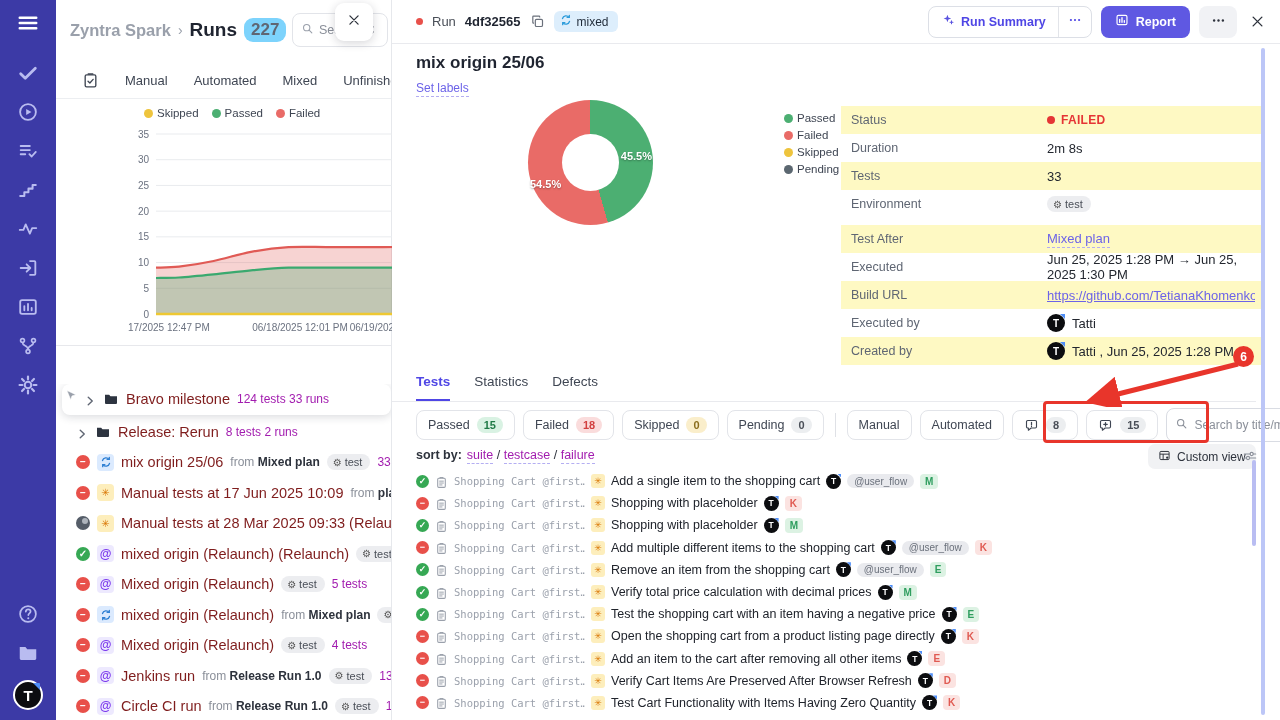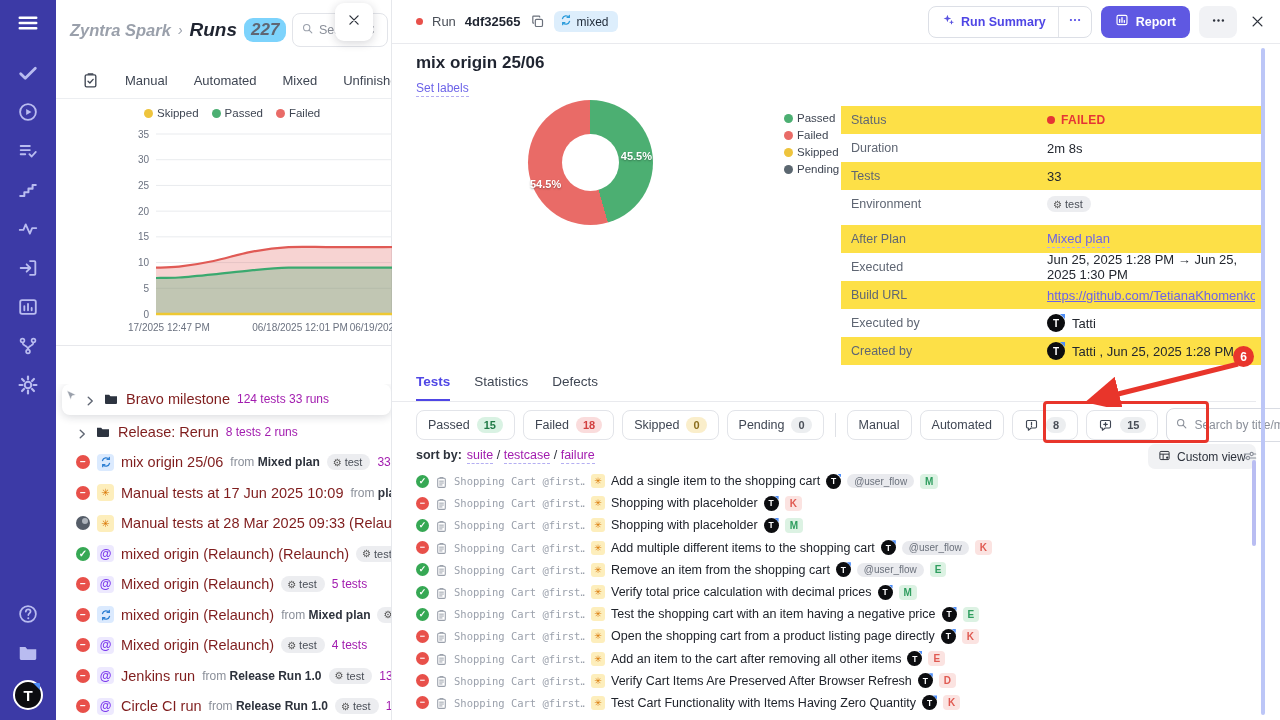--- a/index.html
+++ b/index.html
@@ -19,21 +19,21 @@
     display:flex; align-items:center; justify-content:center; font-weight:bold; font-size:15px;
     border:2px solid #fff; position:relative; }
   .sb-avatar::after { content:""; position:absolute; right:1px; top:1px; width:7px; height:7px;
     background:#4f8ef7; clip-path:polygon(0 0,100% 0,100% 100%); border-radius:1px; }
 
   
   .left-panel { position:absolute; left:56px; top:0; width:336px; height:720px; background:#fff;
     border-right:1px solid #e6e8ec; }
   .lp-header { position:absolute; left:0; top:0; width:100%; height:60px; display:flex;
     align-items:center; padding:0 8px 0 14px; }
-  .breadcrumb { display:flex; align-items:center; gap:7px; white-space:nowrap;font-style:italic; }
+  .breadcrumb { display:flex; align-items:center; gap:7px; white-space:nowrap; }
   .bc-brand { font-size:16.5px; font-weight:600; color:#9aa0ab; }
   .bc-sep { color:#9aa0ab; font-size:14px; }
   .bc-current { font-size:19px; font-weight:700; color:#1f2430; }
   .bc-count { background:#7dd3fc; color:#5f6673; font-size:17px; font-weight:600;
     border-radius:9px; padding:2px 7px; }
   .filter-btn { margin-left:12px; width:34px; height:34px; border:1px solid #e2e4e9; border-radius:8px;
     background:#fff; display:flex; align-items:center; justify-content:center; color:#2d323c; cursor:pointer; }
   .filter-btn svg { width:15px; height:15px; }
   .lp-search { position:absolute; left:236px; top:13px; width:96px; height:34px; border:1px solid #e2e4e9;
     border-radius:8px; background:#fff; display:flex; align-items:center; padding:0 6px 0 8px; gap:5px; color:#9aa0ab; }
@@ -127,21 +127,21 @@
   .donut { position:absolute; left:136px; top:100px; width:125px; height:125px; border-radius:50%; }
   .donut-hole { position:absolute; left:50%; top:50%; width:57px; height:57px; margin:-28.5px 0 0 -28.5px;
     border-radius:50%; background:#fff; }
   .donut-label { position:absolute; color:#fff; font-size:11px; font-weight:700;
     text-shadow:0 1px 2px rgba(0,0,0,.35); }
   .donut-legend { position:absolute; left:392px; top:112px; display:flex; flex-direction:column; gap:5px; }
   .donut-legend .legend-item { font-size:11.5px; }
 
   .info-table { position:absolute; left:449px; top:106px; width:424px; }
   .info-row { display:flex; align-items:center; height:28px; padding:0 10px; font-size:12.5px; }
-  .info-row.alt { background:#fde047; }
+  .info-row.alt { background:#fef9c3; }
   .info-row.gap { margin-top:7px; }
   .info-label { width:196px; color:#5f6673; flex:none; }
   .info-value { color:#23272f; font-size:13px; display:flex; align-items:center; gap:7px; min-width:0; }
   .info-value.failed { color:#e53535; font-weight:700; font-size:12px; letter-spacing:.3px;
     display:flex; align-items:center; gap:6px; }
   .info-value.failed::before { content:""; width:8px; height:8px; border-radius:50%; background:#e53535; }
   .info-link { color:#6c63e8; border-bottom:1px dashed #b4aef2; padding-bottom:1px; cursor:pointer; }
   .info-url { color:#6c63e8; text-decoration:underline; white-space:nowrap; overflow:hidden;
     max-width:218px; cursor:pointer; }
   .mini-avatar { width:18px; height:18px; border-radius:50%; background:#0c0d10; color:#fff; flex:none;
@@ -574,21 +574,21 @@
           <span class="info-label">Tests</span>
           <span class="info-value">33</span>
         </div>
         <div class="info-row">
           <span class="info-label">Environment</span>
           <span class="info-value">
             <span class="env-badge"><span class="gear-g">⚙</span>test</span>
           </span>
         </div>
         <div class="info-row alt gap">
-          <span class="info-label">After Plan</span>
+          <span class="info-label">Test After</span>
           <span class="info-value">
             <span class="info-link">Mixed plan</span>
           </span>
         </div>
         <div class="info-row">
           <span class="info-label">Executed</span>
           <span class="info-value">Jun 25, 2025 1:28 PM → Jun 25, 2025 1:30 PM</span>
         </div>
         <div class="info-row alt">
           <span class="info-label">Build URL</span>

